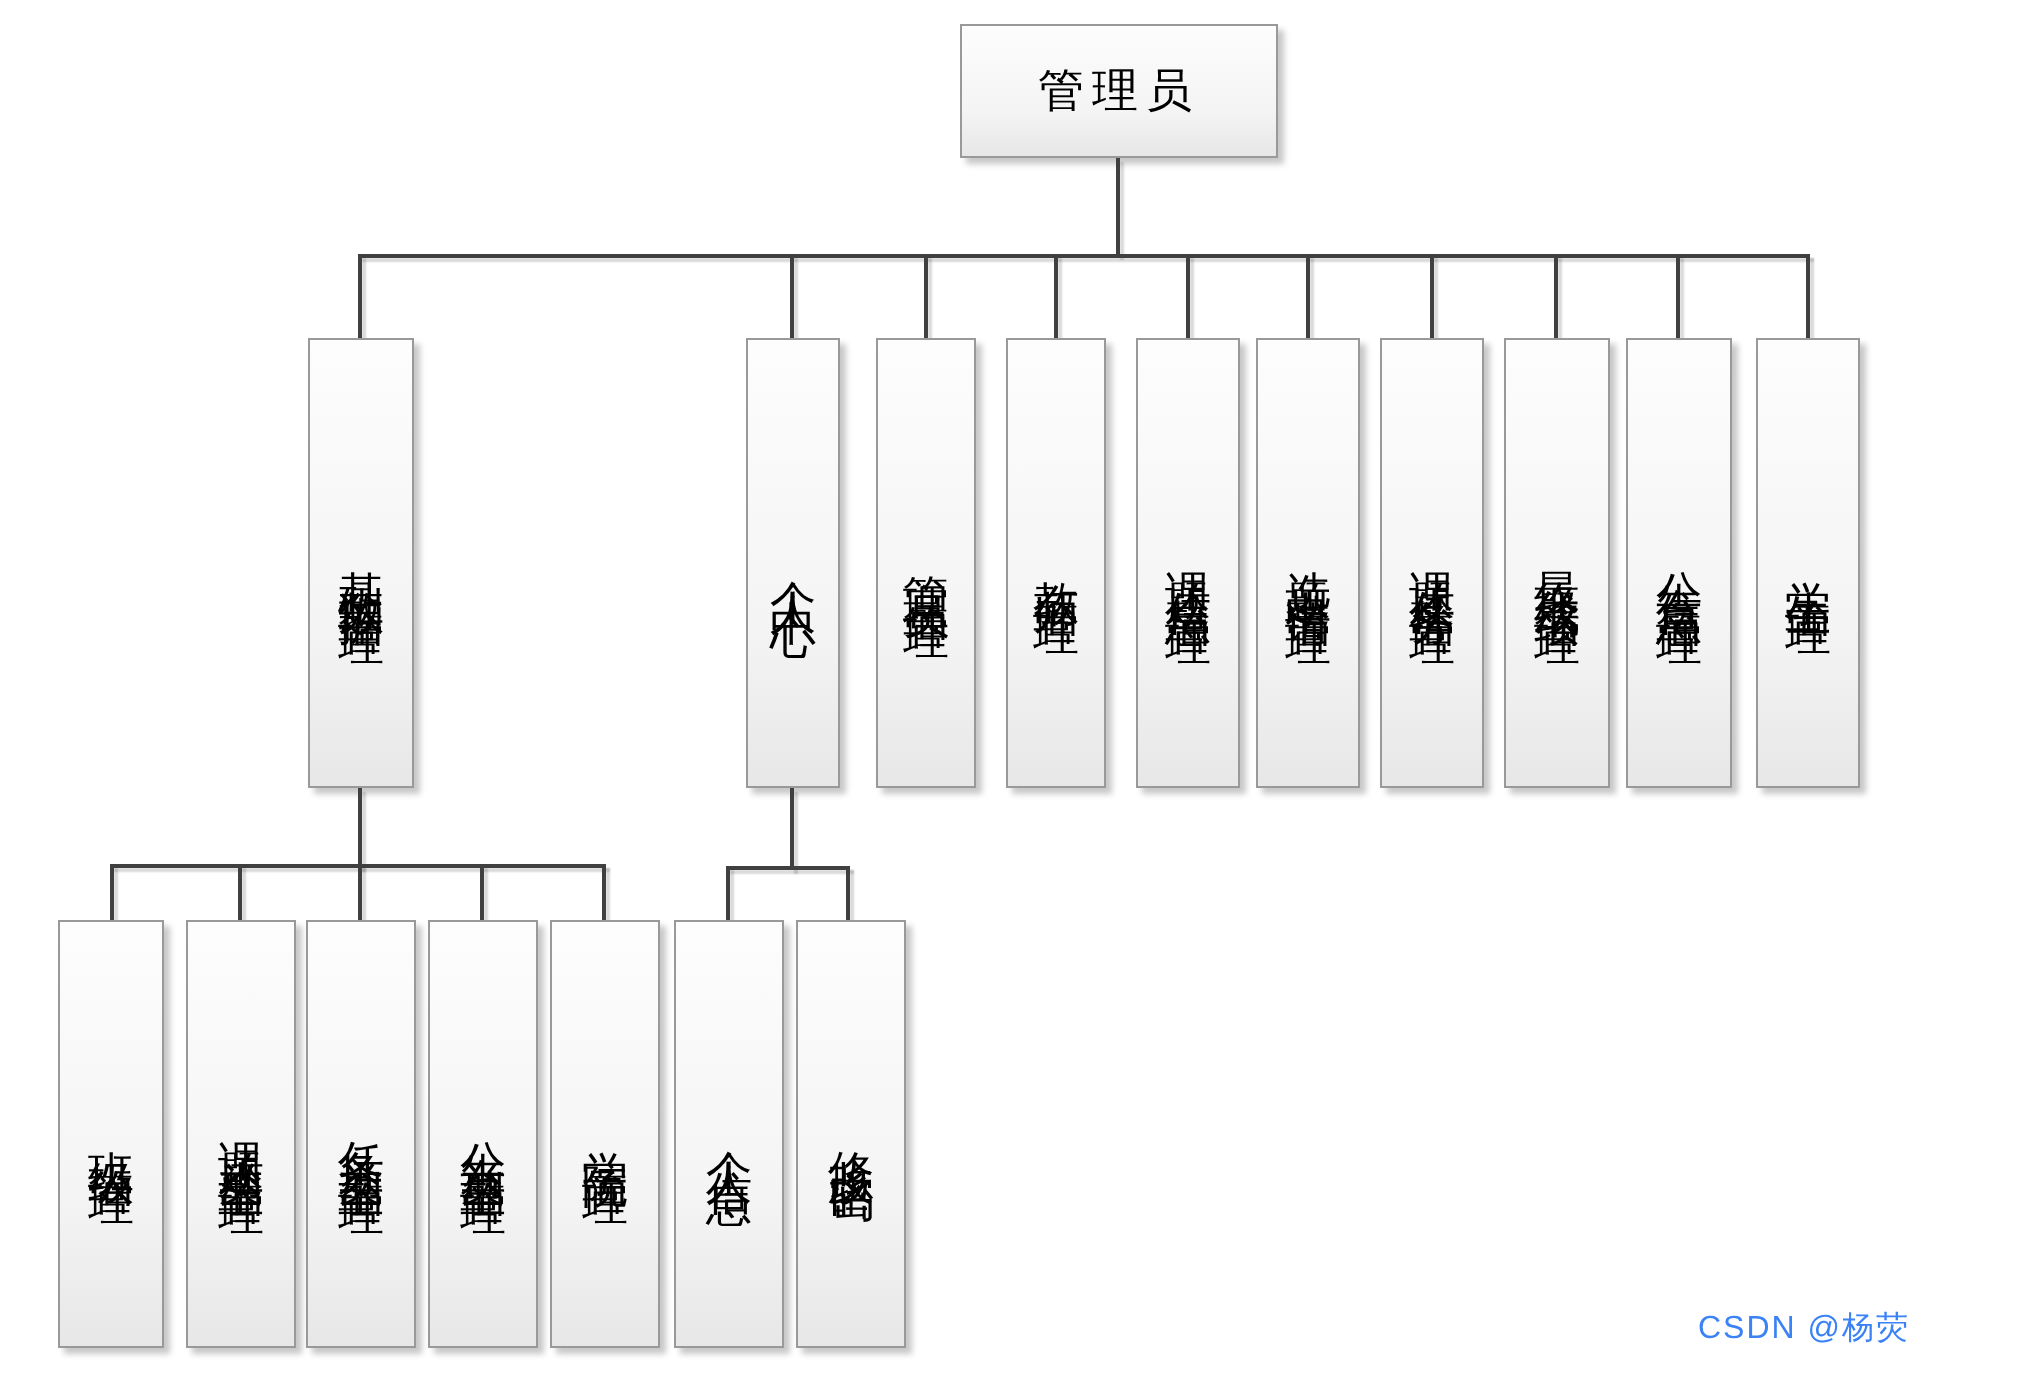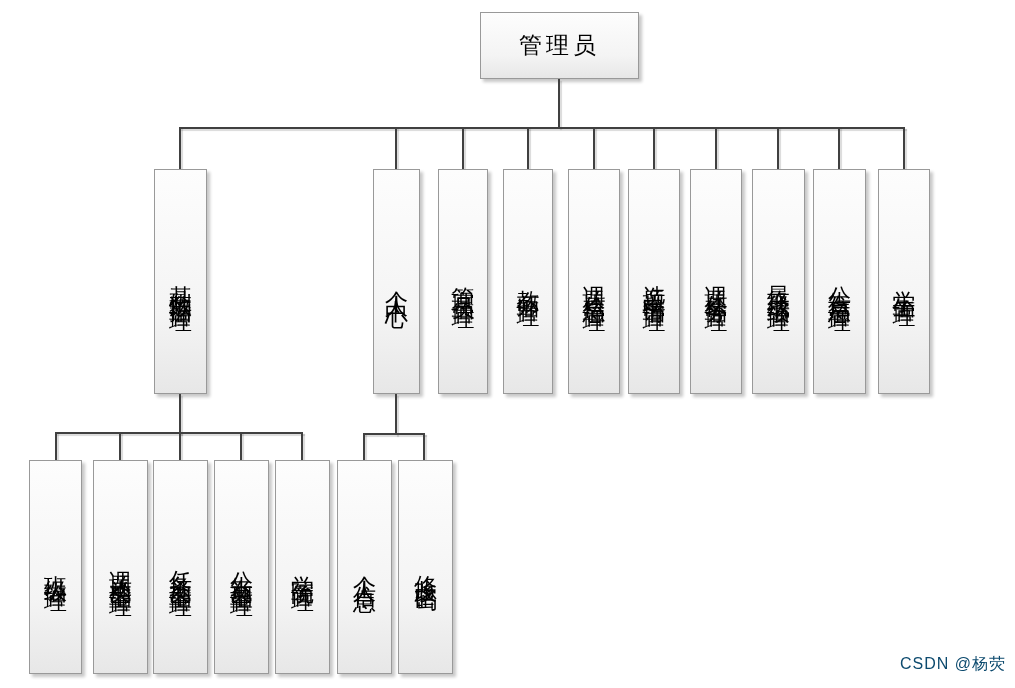--- a/index.html
+++ b/index.html
@@ -37,24 +37,24 @@
     letter-spacing: 5px;
     white-space: nowrap;
   }
   .line {
     position: absolute;
     background: #404040;
     box-shadow: 2px 2px 1px rgba(0,0,0,0.15);
   }
   .watermark {
     position: absolute;
-    left: 900px;
+    left: 849px;
     top: 654px;
     font-size: 16px;
-    color: #0c4a6e;
+    color: #3b82f6;
     letter-spacing: 1px;
     white-space: nowrap;
   }
 </style>
 </head>
 <body>
 
 <div class="canvas">
 
   <div class="node hnode" style="left:480px; top:12px; width:159px; height:67px;">

